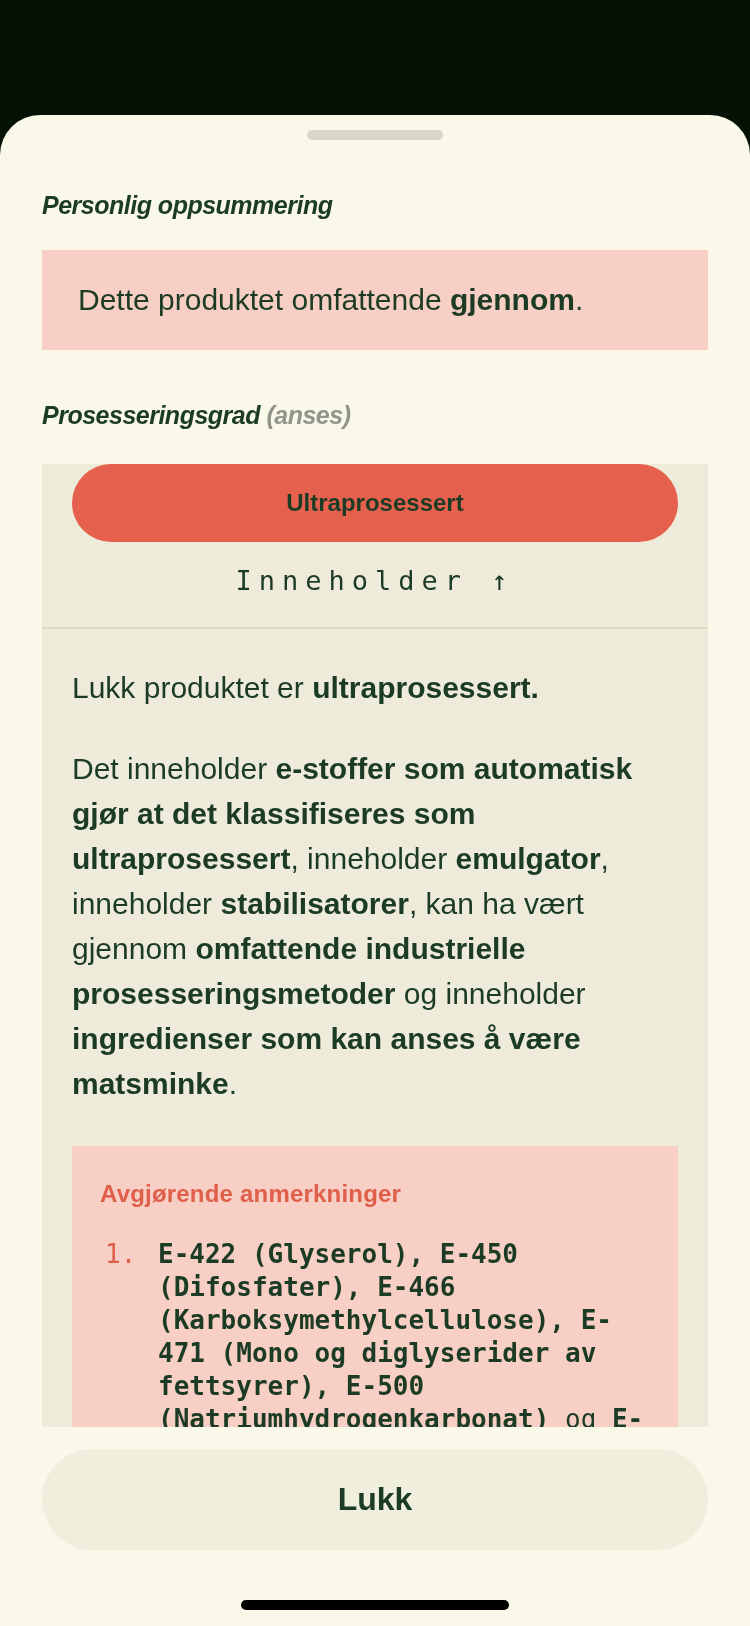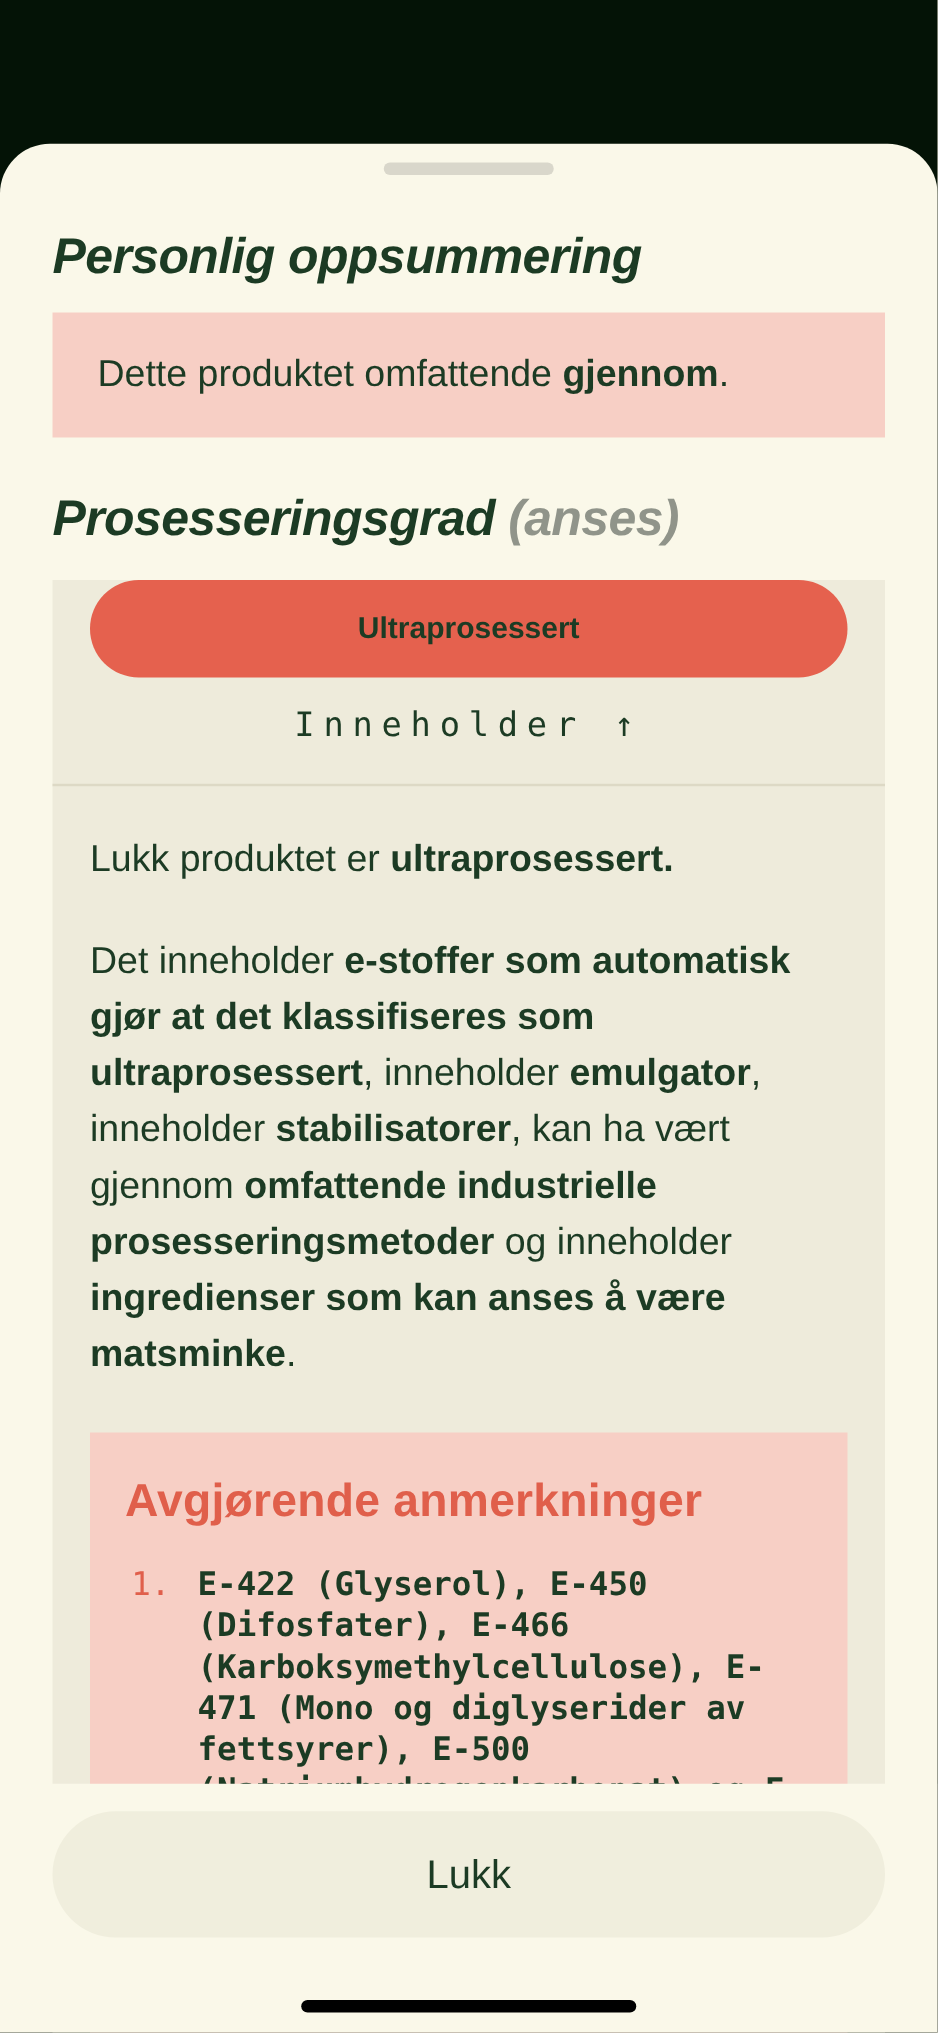--- a/index.html
+++ b/index.html
@@ -12,21 +12,21 @@
   .sheet{
     position:absolute;left:0;top:115px;width:750px;height:1511px;
     background:#faf8e9;border-radius:40px 40px 0 0;overflow:hidden;
   }
   .drag-handle{
     width:136px;height:10px;border-radius:5px;background:#d9d7cb;
     margin:15px auto 0 auto;
   }
   .content{padding:0 42px;}
   h1.section-title{
-    margin:46px 0 0 0;font-size:40px;line-height:38px;
+    margin:46px 0 0 0;font-size:25px;line-height:38px;
     font-style:italic;font-weight:bold;color:#1c3b24;letter-spacing:-0.5px;
   }
   .beta{color:#90948a;font-weight:bold;font-style:italic;}
   .alert-box{
     margin-top:26px;height:100px;background:#f7cfc5;
     display:flex;align-items:center;padding:0 36px;box-sizing:border-box;
     font-size:30px;color:#1c3b24;
   }
   .h2-row{margin-top:72px;}
   .card{
@@ -46,39 +46,39 @@
   .divider{height:2px;background:#ddd9c5;margin-top:30px;}
   .card-body{padding:0 30px;}
   .para{
     margin:36px 0 0 0;font-size:30px;line-height:45px;color:#1c3b24;
   }
   .b{font-weight:bold;}
   .notes-box{
     margin-top:40px;background:#f7cfc5;padding:34px 26px 40px 28px;
   }
   .notes-title{
-    margin:0;font-size:37px;font-weight:bold;color:#e05f4b;letter-spacing:0.2px;
+    margin:0;font-size:24px;font-weight:bold;color:#e05f4b;letter-spacing:0.2px;
   }
   ol.notes-list{
     margin:30px 0 0 0;padding:0 0 0 52px;
     font-family:"DejaVu Sans Mono", monospace;
     font-size:26px;line-height:33px;color:#1c3b24;
   }
   ol.notes-list li{margin-bottom:16px;padding-left:6px;}
   ol.notes-list li::marker{color:#e05f4b;}
   .footer{
     position:absolute;left:0;bottom:0;width:750px;height:199px;
     background:#faf8e9;
   }
   .close-button{
     display:flex;align-items:center;justify-content:center;
     margin:22px 42px 0 42px;height:101px;border-radius:51px;
     background:#f0eedd;border:none;width:666px;box-sizing:border-box;
     font-family:"Liberation Sans", sans-serif;
-    font-size:32px;color:#1c3b24;font-weight:400;cursor:pointer;
+    font-size:32px;color:#1c3b24;font-weight:700;cursor:pointer;
   }
   .home-indicator{
     position:absolute;left:241px;bottom:16px;width:268px;height:10px;
     border-radius:5px;background:#000;
   }
 </style>
 </head>
 <body>
 
 <div class="sheet">

